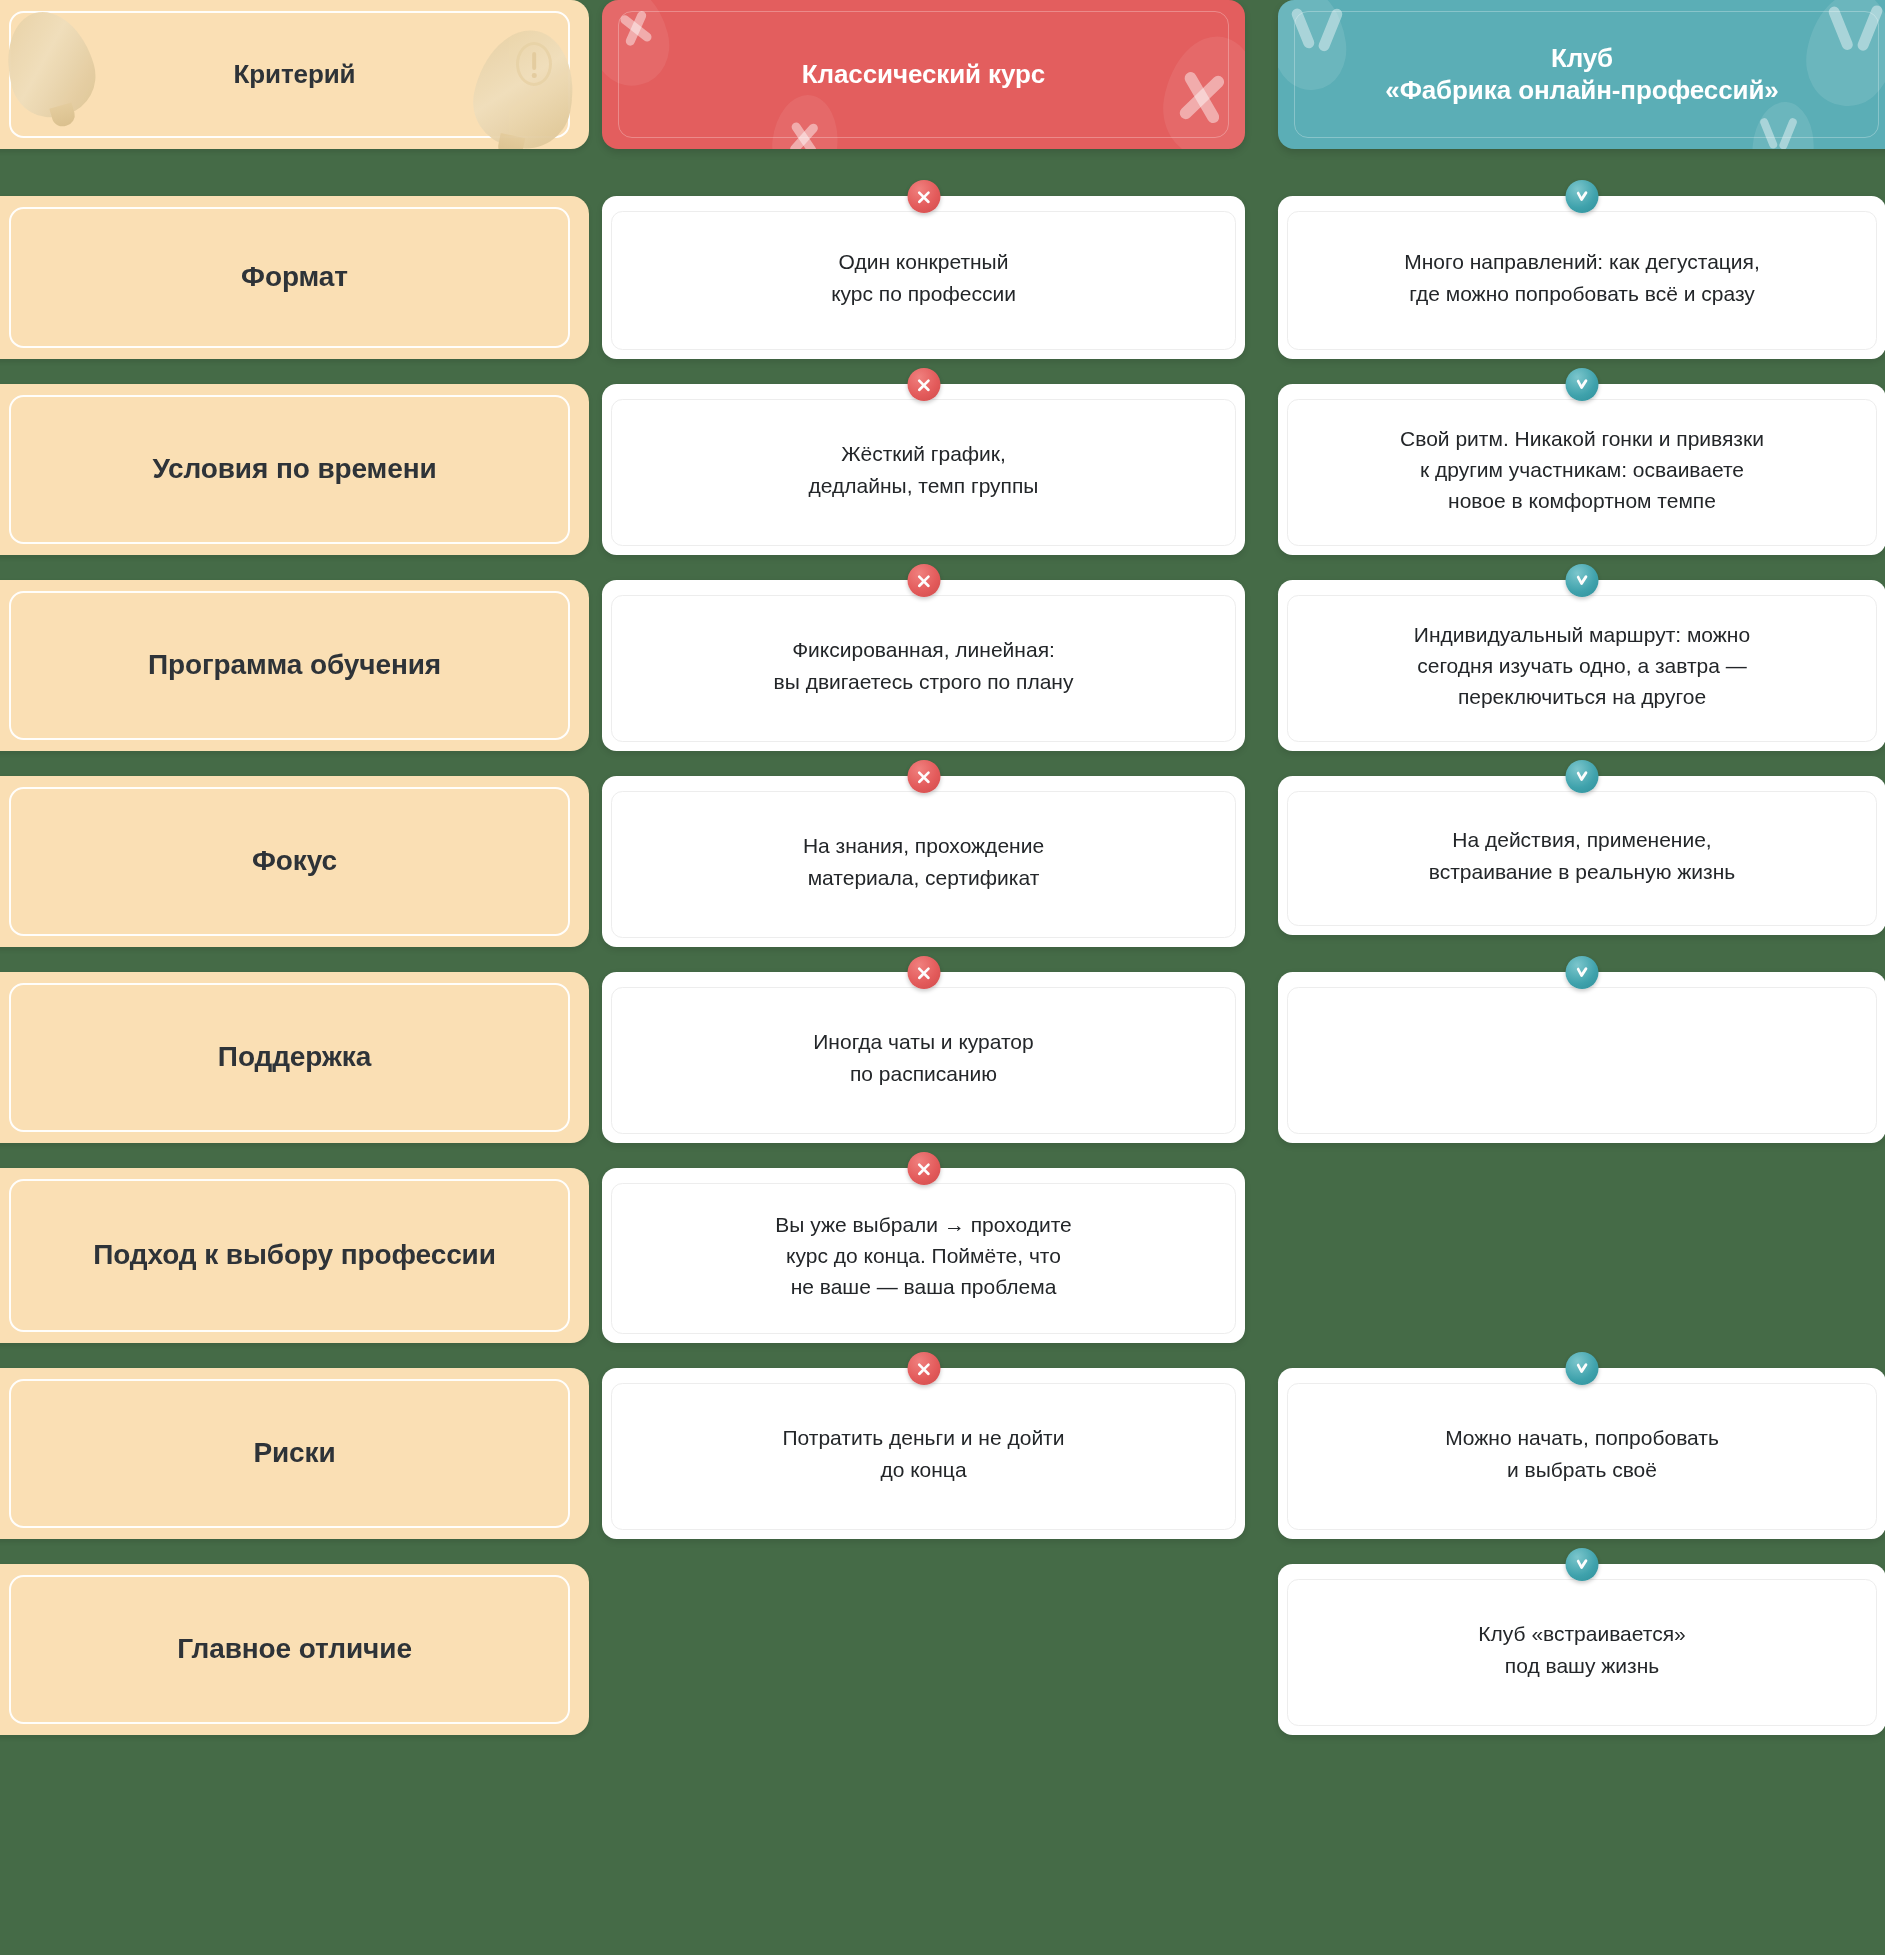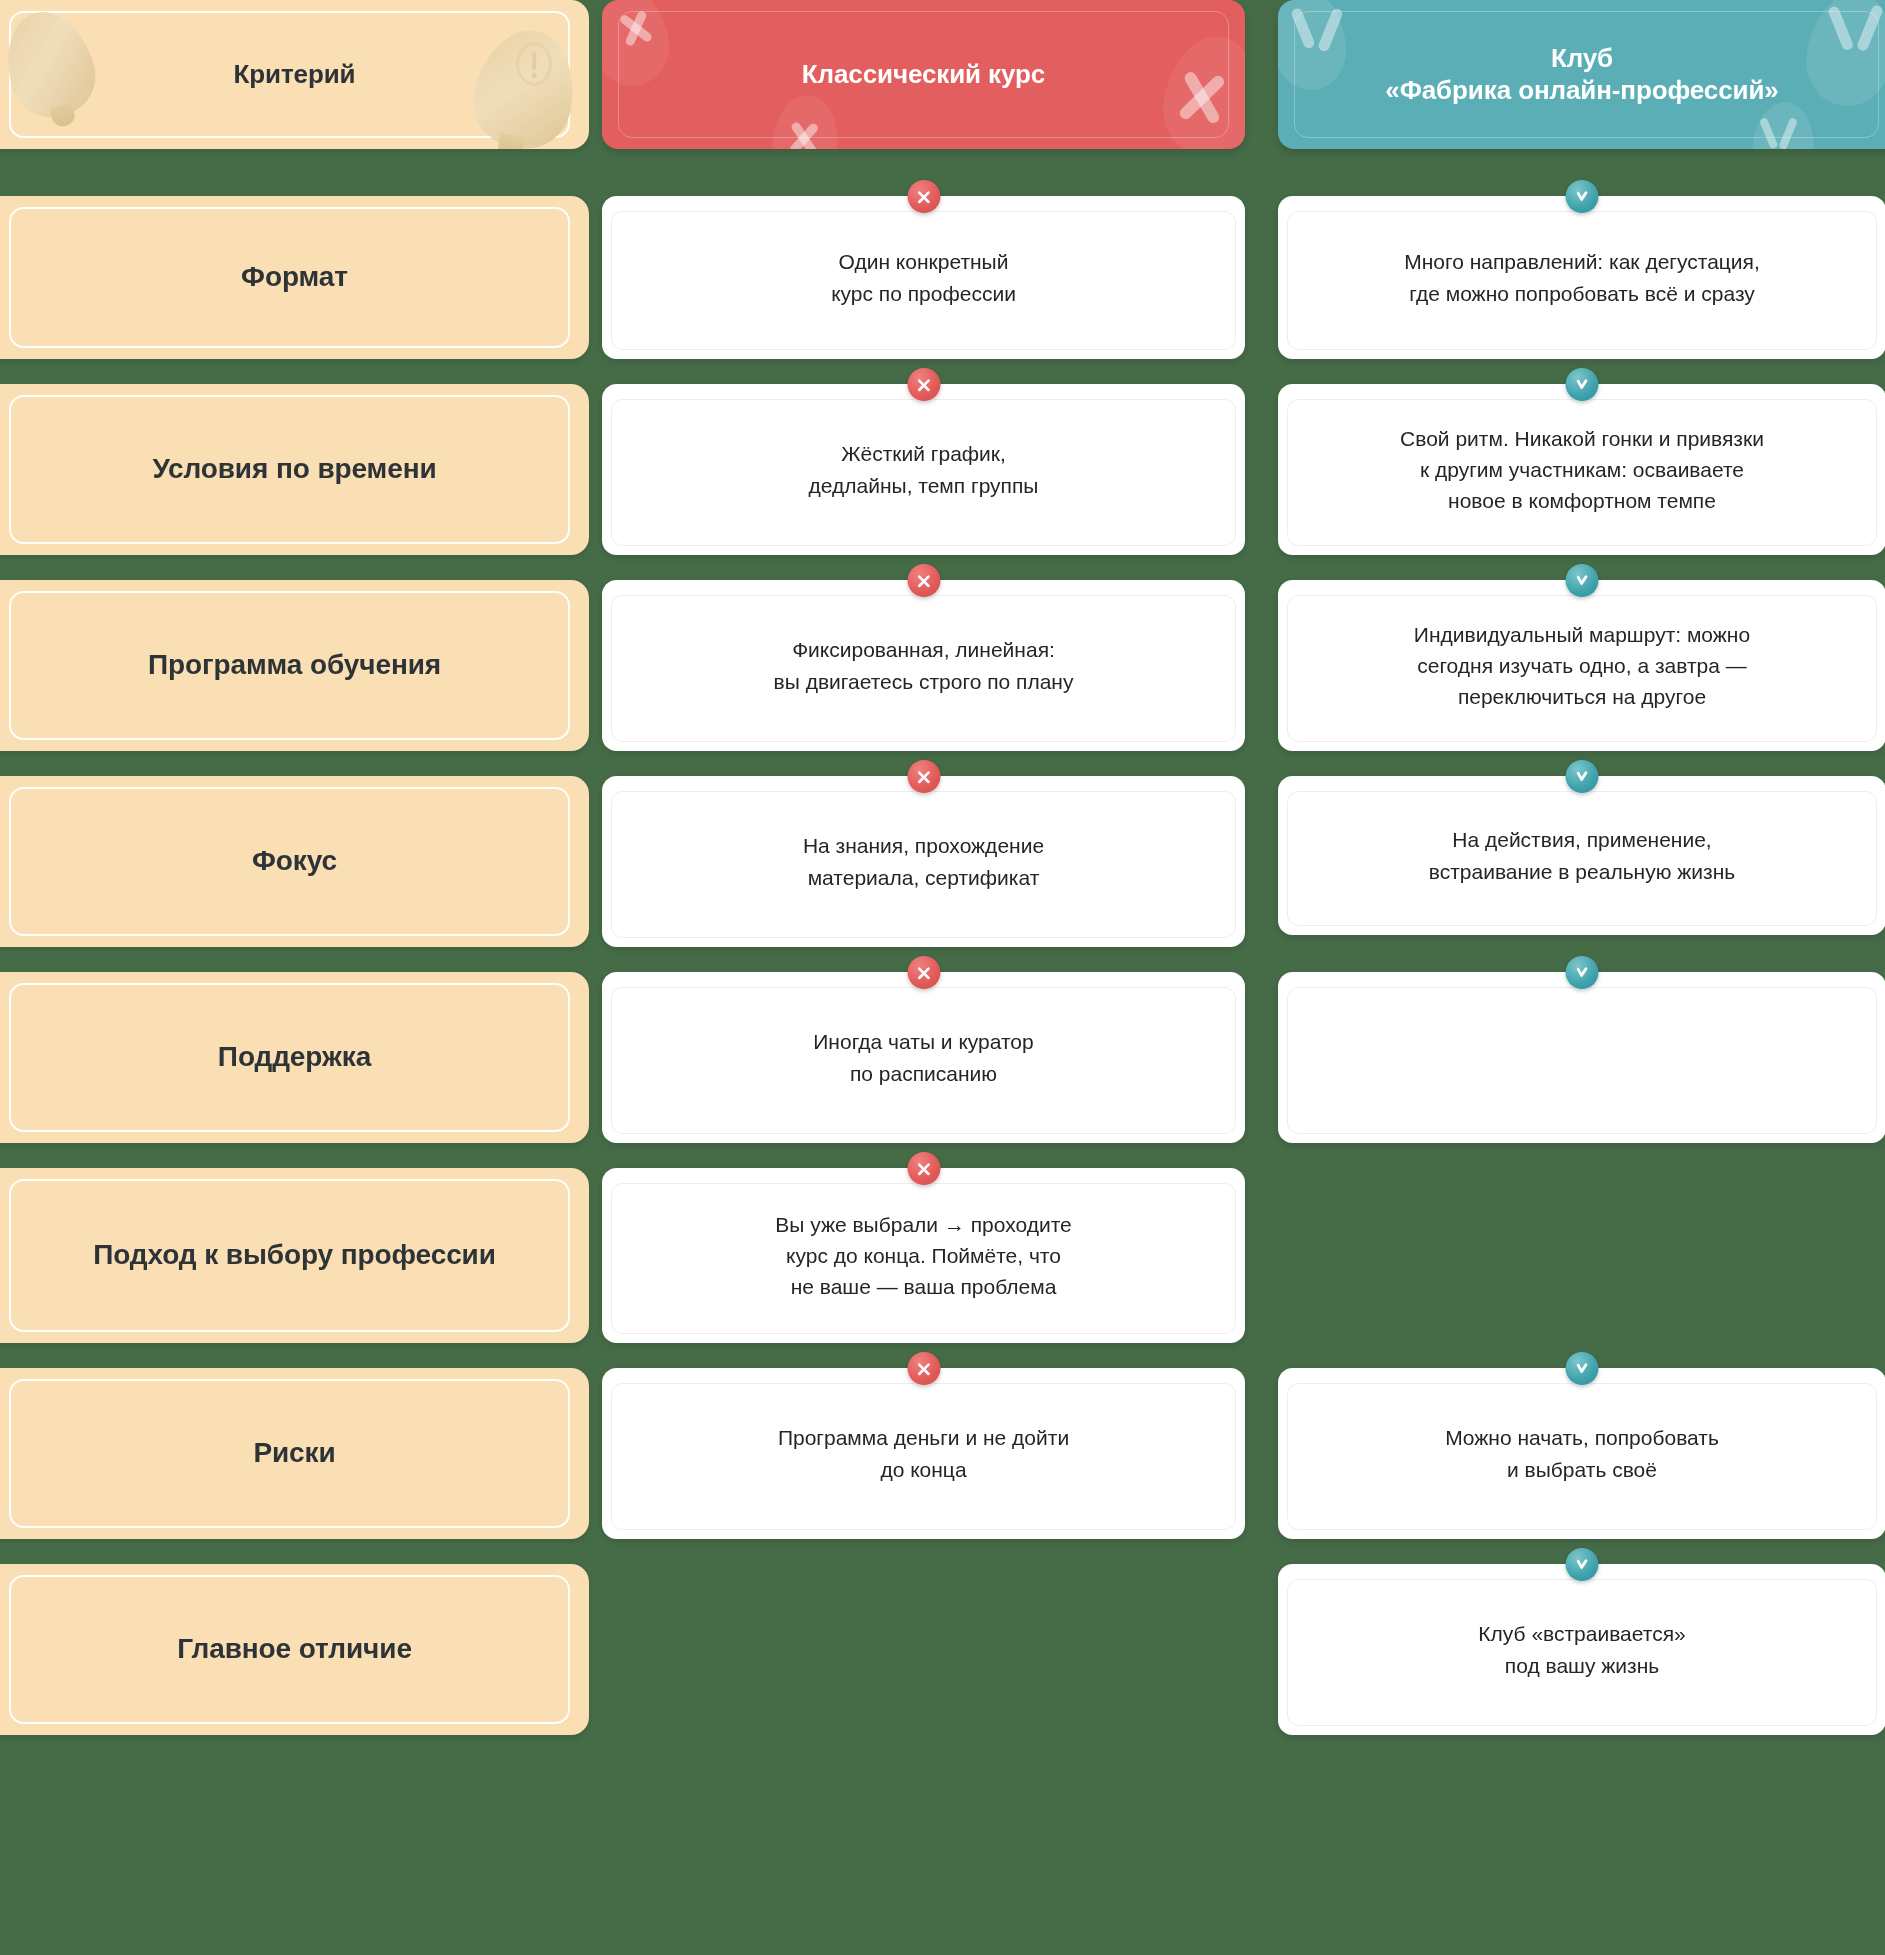--- a/index.html
+++ b/index.html
@@ -466,21 +466,21 @@
       <div class="crit-label">Риски</div>
     </div>
     <div class="cell mid" style="height: 171px;">
       <div class="card">
         <div class="badge x">
           <svg viewBox="0 0 24 24" aria-hidden="true">
             <path d="M7.2 6.0 L12 10.8 L16.8 6.0 A1.7 1.7 0 0 1 19.2 8.4 L14.4 13.2 L19.2 18.0 A1.7 1.7 0 0 1 16.8 20.4 L12 15.6 L7.2 20.4 A1.7 1.7 0 0 1 4.8 18.0 L9.6 13.2 L4.8 8.4 A1.7 1.7 0 0 1 7.2 6.0 Z" fill="#fdfdfd"></path>
           </svg>
         </div>
         <div class="inner-outline"></div>
-        <div class="card-text">Программа деньги и не дойти
+        <div class="card-text">Потратить деньги и не дойти
 до конца</div>
       </div>
     </div>
     <div class="cell right" style="height: 171px;">
       <div class="card">
         <div class="badge v">
           <svg viewBox="0 0 24 24" aria-hidden="true">
             <path d="M5.6 8.2 A1.8 1.8 0 0 1 8.4 6.3 L11.6 12.6 L15.9 6.1 A1.8 1.8 0 0 1 18.8 8.2 L13.2 17.0 A1.8 1.8 0 0 1 10.2 17.1 Z" fill="#fdfdfd"></path>
           </svg>
         </div>

